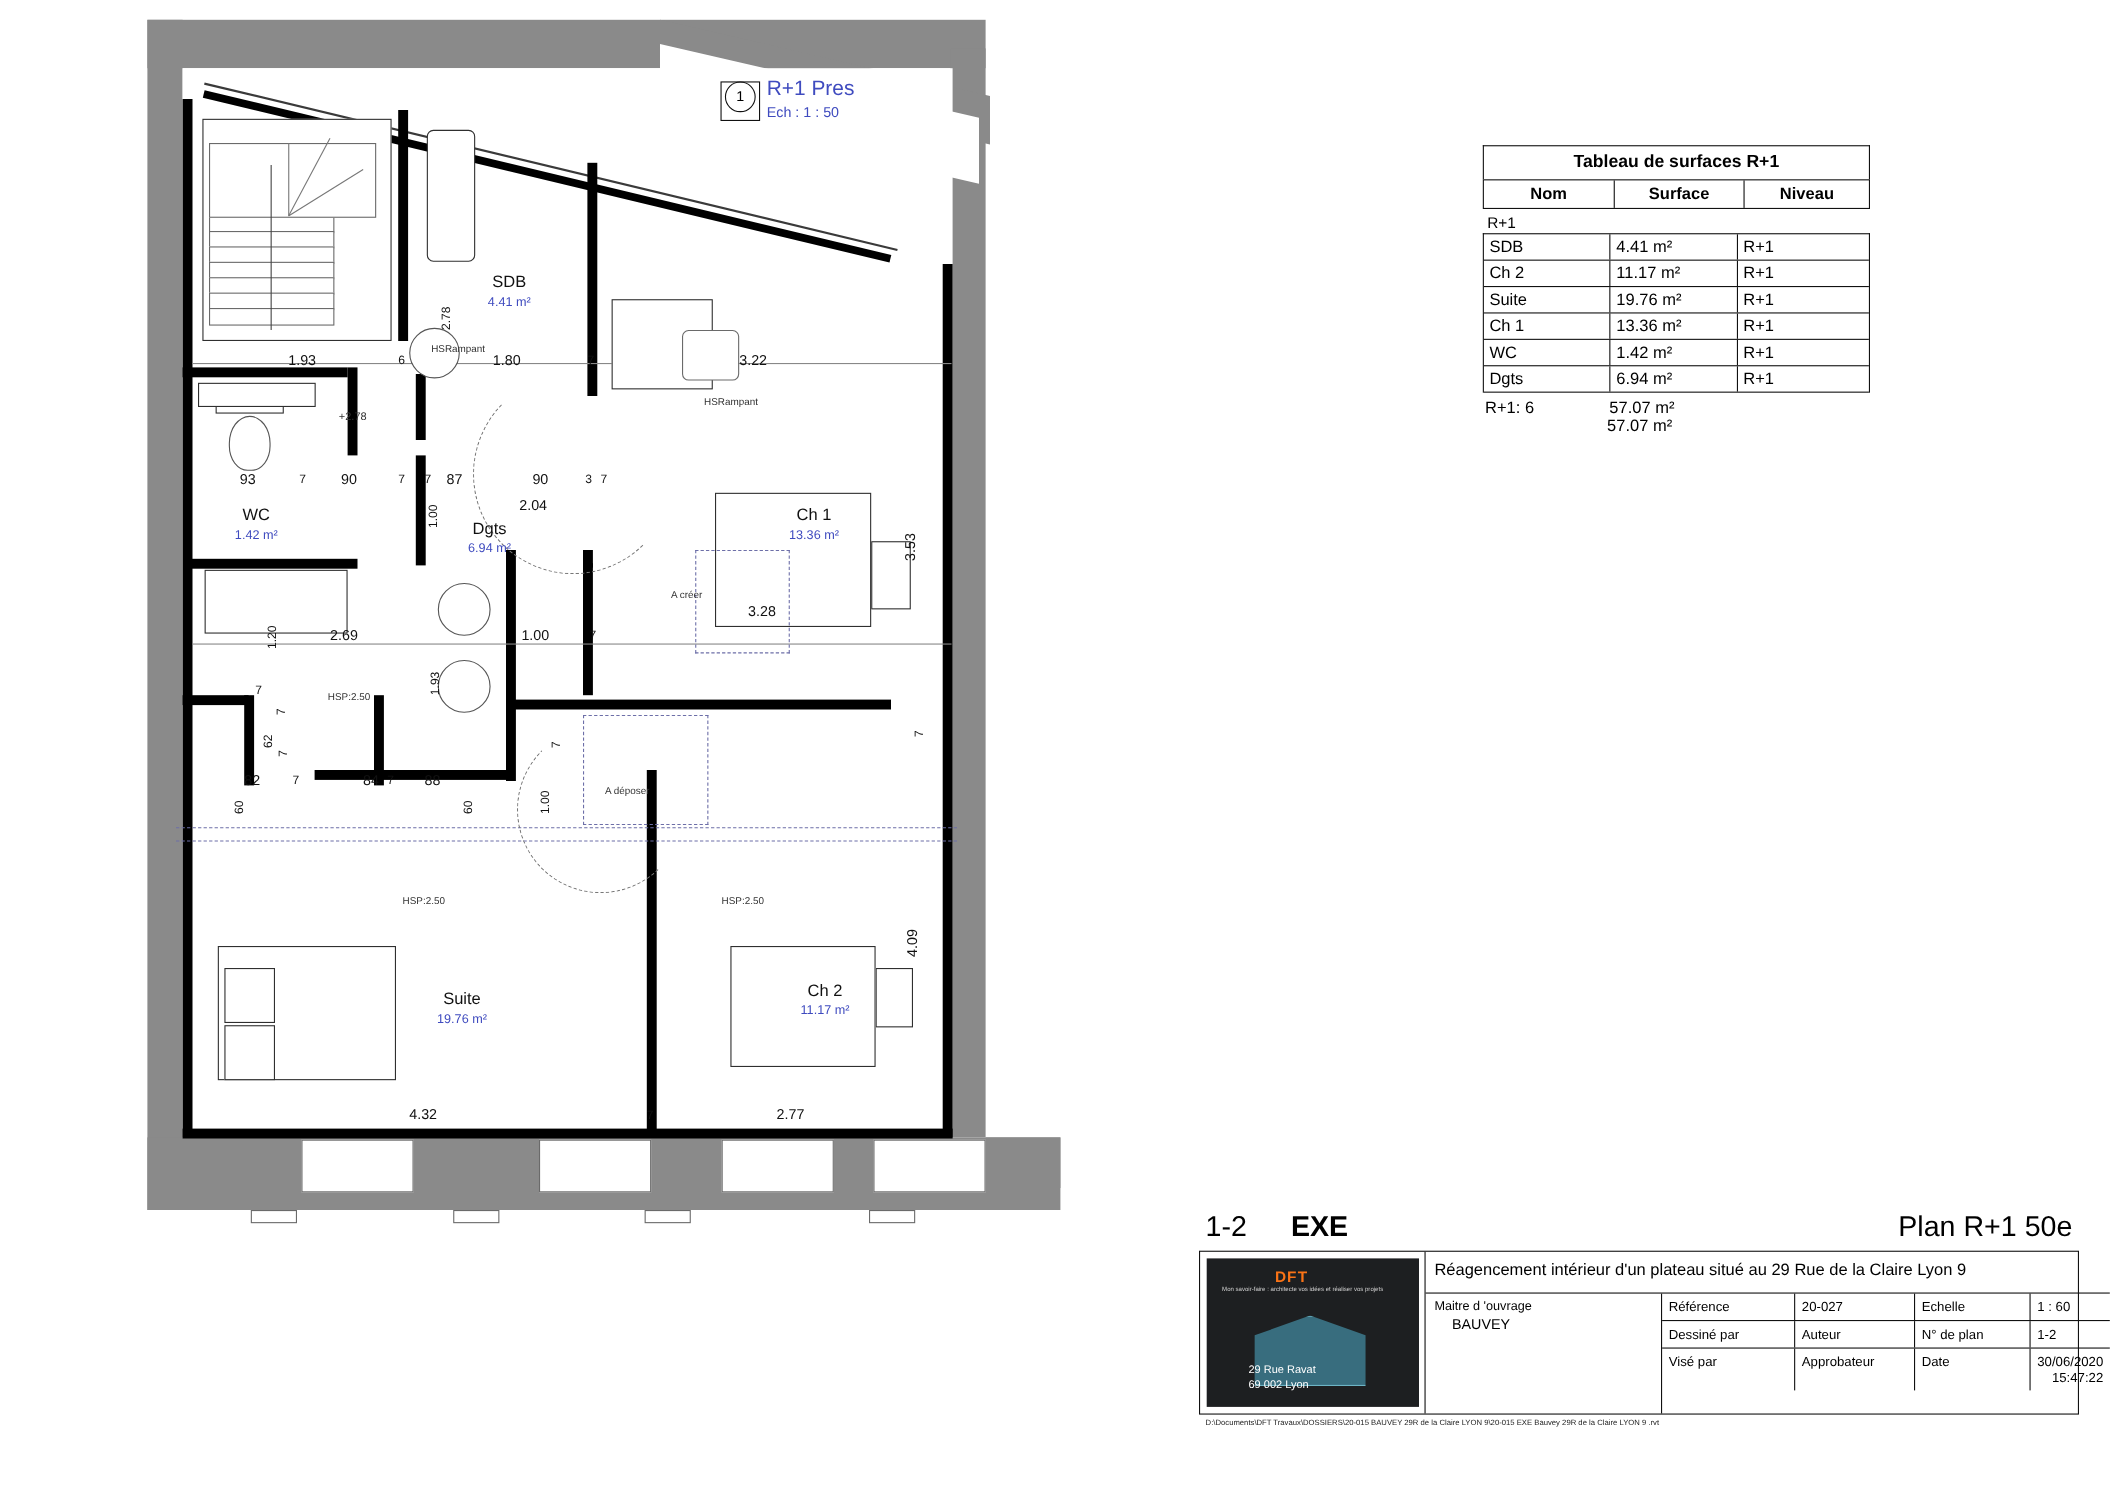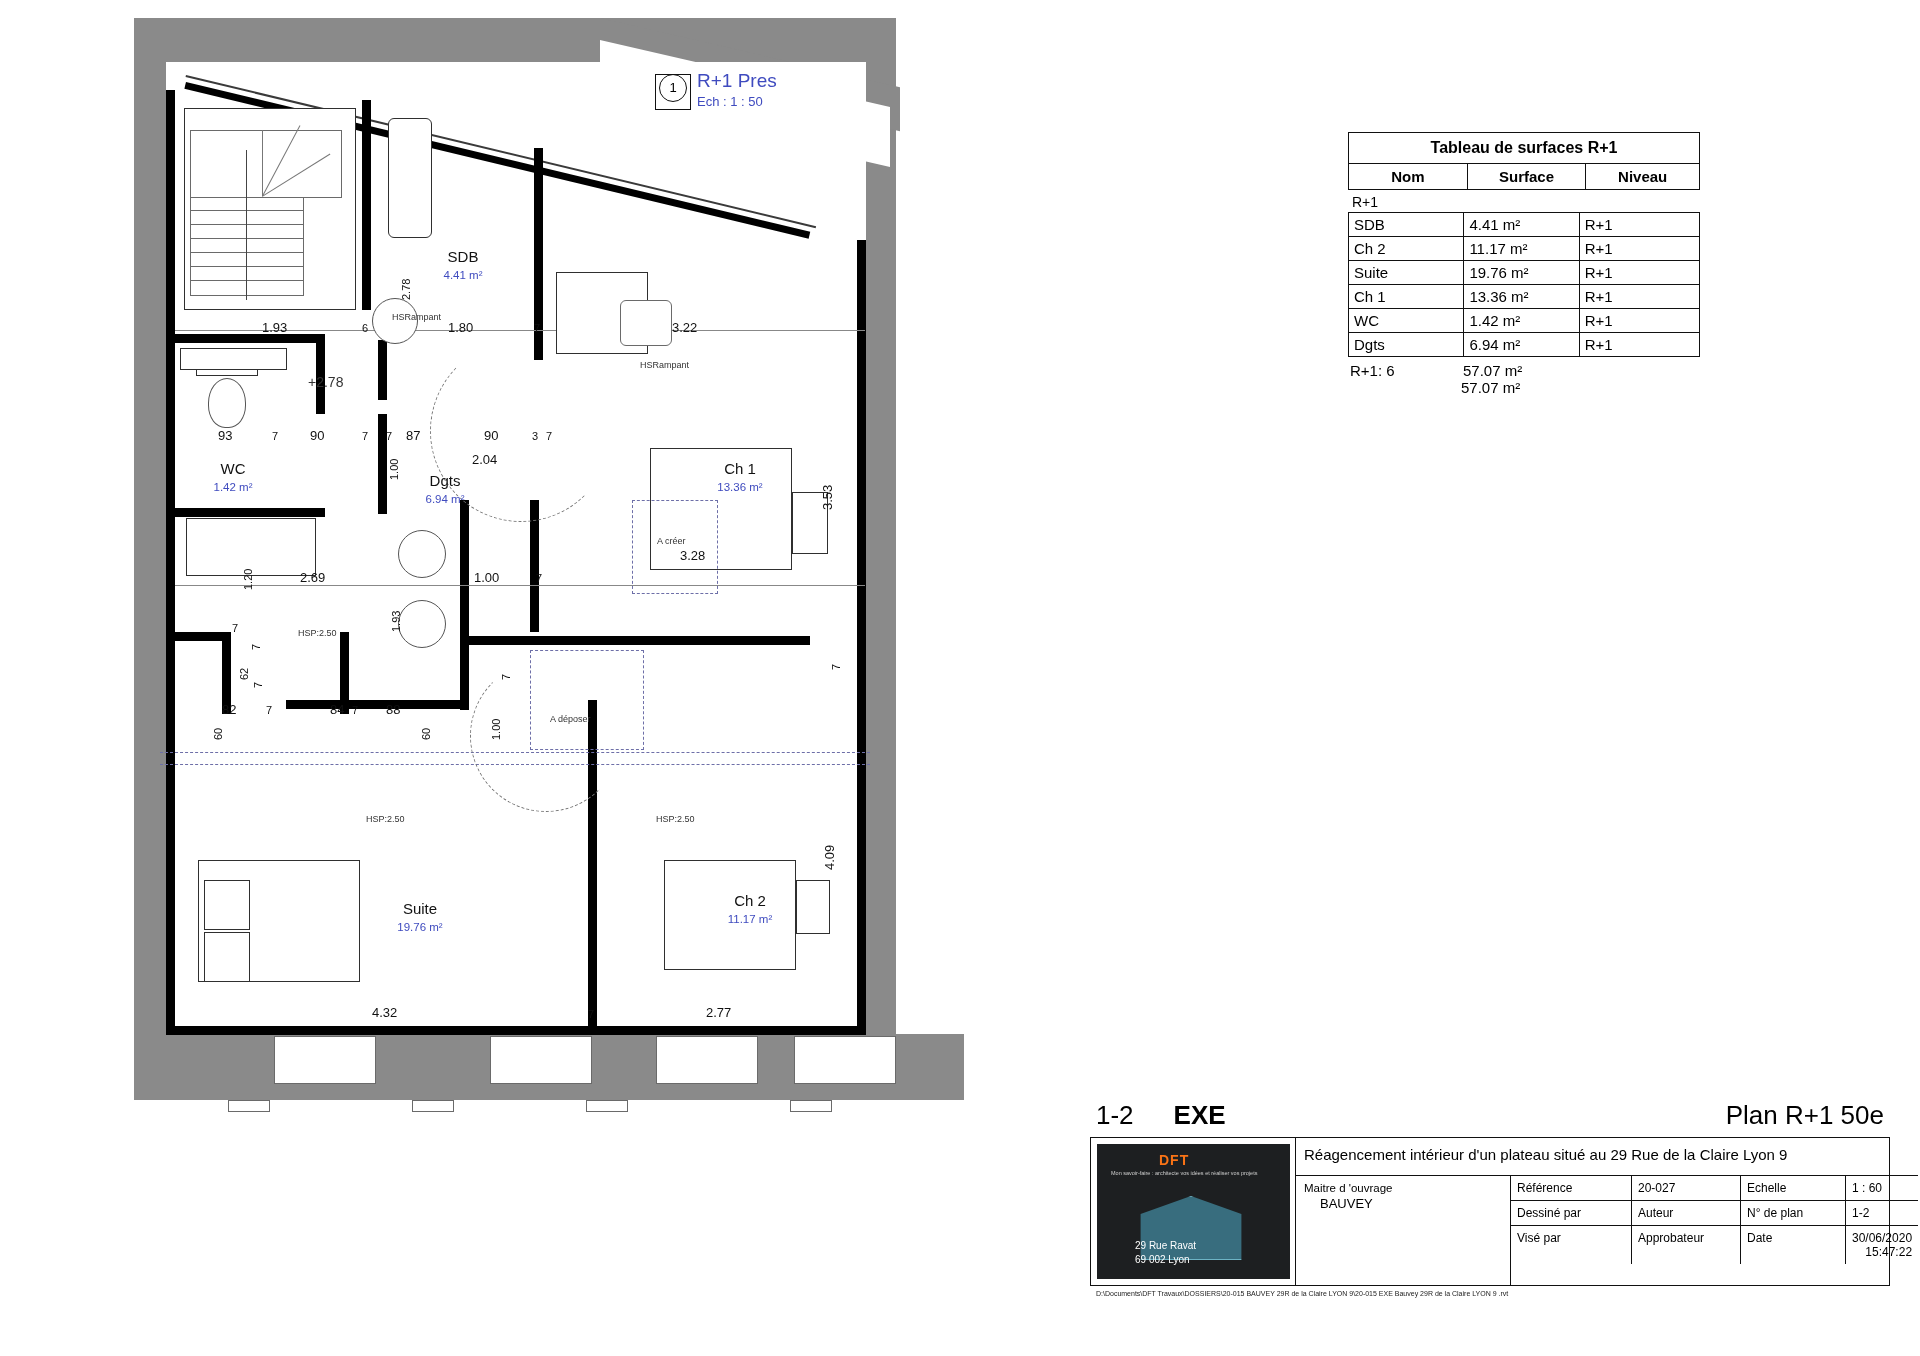--- a/index.html
+++ b/index.html
@@ -151,21 +151,21 @@
   <div class="furn" style="left:650px;top:448px;width:140px;height:120px;"></div>
   <div class="furn" style="left:792px;top:492px;width:34px;height:60px;"></div>
   <div class="furn" style="left:198px;top:860px;width:160px;height:120px;"></div>
   <div class="furn" style="left:204px;top:880px;width:44px;height:48px;"></div>
   <div class="furn" style="left:204px;top:932px;width:44px;height:48px;"></div>
   <div class="furn" style="left:664px;top:860px;width:130px;height:108px;"></div>
   <div class="furn" style="left:796px;top:880px;width:32px;height:52px;"></div>
 
   <div class="dashbox" style="left:632px;top:500px;width:84px;height:92px;"></div>
   <div class="dashbox" style="left:530px;top:650px;width:112px;height:98px;"></div>
-  <div class="note" style="left:657px;top:536px;text-align:center;">A créer</div>
+  <div class="note" style="left:610px;top:536px;text-align:center;">A créer</div>
   <div class="note" style="left:550px;top:714px;">A déposer</div>
 
   <div class="abs" style="left:430px;top:340px;width:180px;height:180px;border:1px dashed #777;border-radius:50%;border-top-color:transparent;border-right-color:transparent;"></div>
   <div class="abs" style="left:470px;top:660px;width:150px;height:150px;border:1px dashed #777;border-radius:50%;border-top-color:transparent;border-right-color:transparent;"></div>
 
   <div class="furn-l" style="left:274px;top:1036px;width:100px;height:46px;"></div>
   <div class="furn-l" style="left:490px;top:1036px;width:100px;height:46px;"></div>
   <div class="furn-l" style="left:656px;top:1036px;width:100px;height:46px;"></div>
   <div class="furn-l" style="left:794px;top:1036px;width:100px;height:46px;"></div>
   <div class="furn-l" style="left:228px;top:1100px;width:40px;height:10px;"></div>
@@ -196,21 +196,21 @@
   <div class="roomname" style="left:700px;top:892px;width:100px;">
     <span>Ch 2</span><br>
     <span class="roomarea">11.17 m²</span>
   </div>
 
   <div class="note" style="left:392px;top:312px;">HSRampant</div>
   <div class="note" style="left:640px;top:360px;">HSRampant</div>
   <div class="note" style="left:298px;top:628px;">HSP:2.50</div>
   <div class="note" style="left:366px;top:814px;">HSP:2.50</div>
   <div class="note" style="left:656px;top:814px;">HSP:2.50</div>
-  <div class="note" style="left:308px;top:374px;font-size:14px;">+2.78</div>
+  <div class="note" style="left:308px;top:374px;font-size:10px;">+2.78</div>
 
   <div class="dim" style="left:262px;top:320px;">1.93</div>
   <div class="dim small" style="left:362px;top:322px;">6</div>
   <div class="dim" style="left:448px;top:320px;">1.80</div>
   <div class="dim small" style="left:534px;top:322px;">7</div>
   <div class="dim" style="left:672px;top:320px;">3.22</div>
 
   <div class="dim" style="left:218px;top:428px;">93</div>
   <div class="dim small" style="left:272px;top:430px;">7</div>
   <div class="dim" style="left:310px;top:428px;">90</div>

